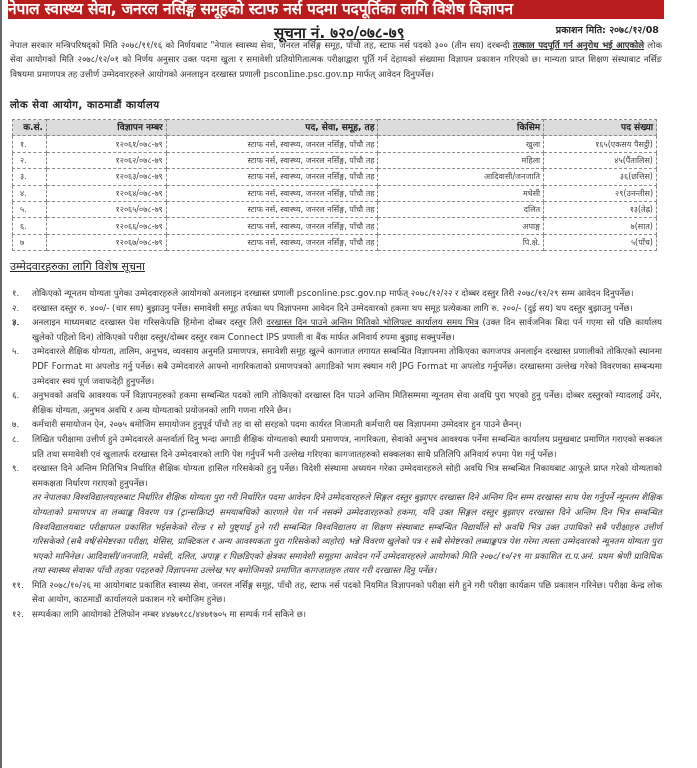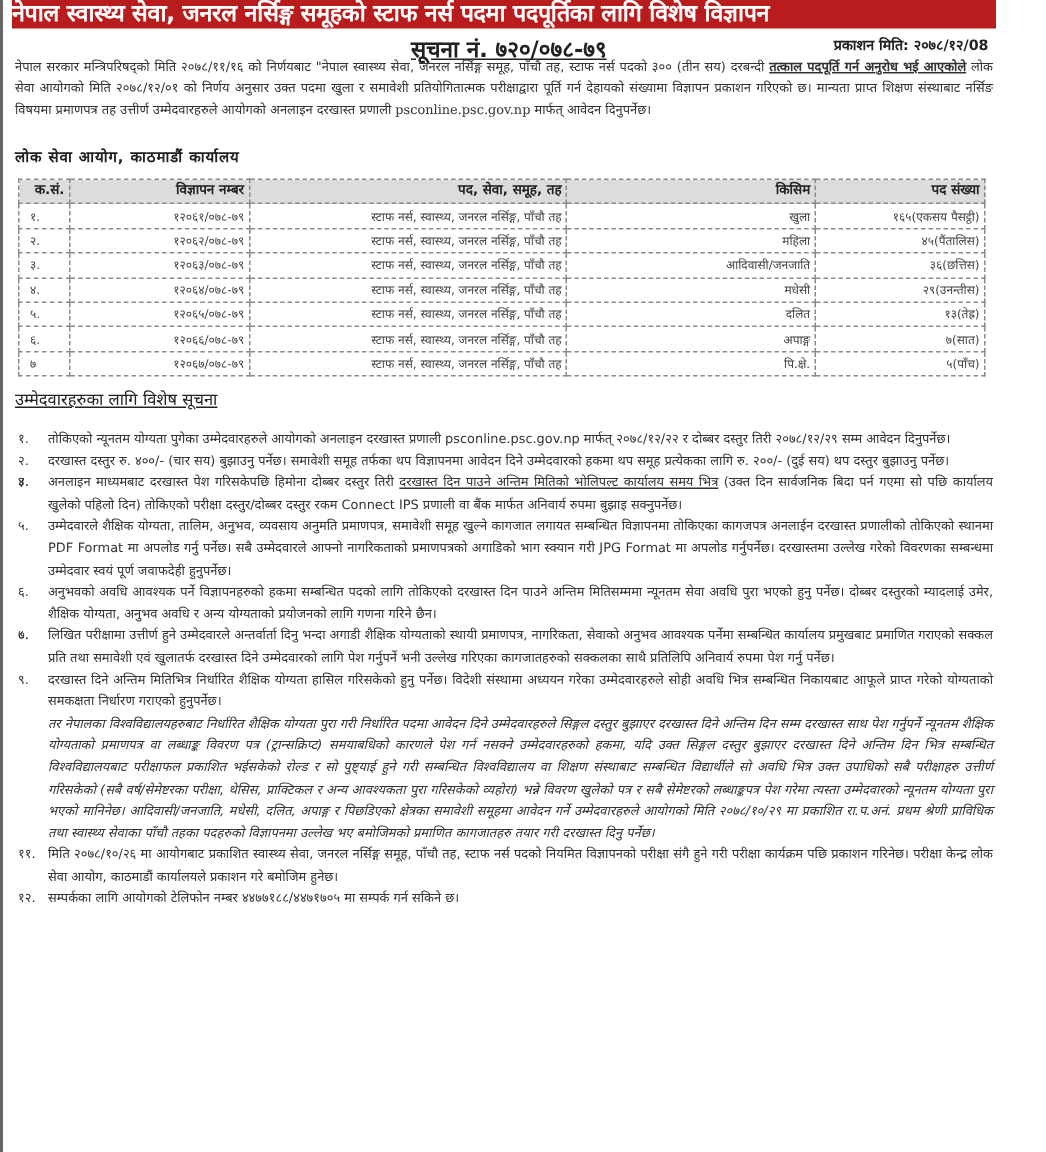--- a/index.html
+++ b/index.html
@@ -166,20 +166,21 @@
     <div class="note">
       <span class="num">५.</span>
       <span>उम्मेदवारले शैक्षिक योग्यता, तालिम, अनुभव, व्यवसाय अनुमति प्रमाणपत्र, समावेशी समूह खुल्ने कागजात लगायत सम्बन्धित विज्ञापनमा तोकिएका कागजपत्र अनलाईन दरखास्त प्रणालीको तोकिएको स्थानमा PDF Format मा अपलोड गर्नु पर्नेछ। सबै उम्मेदवारले आफ्नो नागरिकताको प्रमाणपत्रको अगाडिको भाग स्क्यान गरी JPG Format मा अपलोड गर्नुपर्नेछ। दरखास्तमा उल्लेख गरेको विवरणका सम्बन्धमा उम्मेदवार स्वयं पूर्ण जवाफदेही हुनुपर्नेछ।</span>
     </div>
     <div class="note">
       <span class="num">६.</span>
       <span>अनुभवको अवधि आवश्यक पर्ने विज्ञापनहरुको हकमा सम्बन्धित पदको लागि तोकिएको दरखास्त दिन पाउने अन्तिम मितिसम्ममा न्यूनतम सेवा अवधि पुरा भएको हुनु पर्नेछ। दोब्बर दस्तुरको म्यादलाई उमेर, शैक्षिक योग्यता, अनुभव अवधि र अन्य योग्यताको प्रयोजनको लागि गणना गरिने छैन।</span>
     </div>
     <div class="note">
       <span class="num">७.</span>
+      <span>कर्मचारी समायोजन ऐन, २०७५ बमोजिम समायोजन हुनुपूर्व पाँचौ तह वा सो सरहको पदमा कार्यरत निजामती कर्मचारी यस विज्ञापनमा उम्मेदवार हुन पाउने छैनन्।</span>
     </div>
     <div class="note">
       <span class="num">८.</span>
       <span>लिखित परीक्षामा उत्तीर्ण हुने उम्मेदवारले अन्तर्वार्ता दिनु भन्दा अगाडी शैक्षिक योग्यताको स्थायी प्रमाणपत्र, नागरिकता, सेवाको अनुभव आवश्यक पर्नेमा सम्बन्धित कार्यालय प्रमुखबाट प्रमाणित गराएको सक्कल प्रति तथा समावेशी एवं खुलातर्फ दरखास्त दिने उम्मेदवारको लागि पेश गर्नुपर्ने भनी उल्लेख गरिएका कागजातहरुको सक्कलका साथै प्रतिलिपि अनिवार्य रुपमा पेश गर्नु पर्नेछ।</span>
     </div>
     <div class="note">
       <span class="num">९.</span>
       <span>दरखास्त दिने अन्तिम मितिभित्र निर्धारित शैक्षिक योग्यता हासिल गरिसकेको हुनु पर्नेछ। विदेशी संस्थामा अध्ययन गरेका उम्मेदवारहरुले सोही अवधि भित्र सम्बन्धित निकायबाट आफूले प्राप्त गरेको योग्यताको समकक्षता निर्धारण गराएको हुनुपर्नेछ।</span>
       <span class="ital">तर नेपालका विश्वविद्यालयहरुबाट निर्धारित शैक्षिक योग्यता पुरा गरी निर्धारित पदमा आवेदन दिने उम्मेदवारहरुले सिङ्गल दस्तुर बुझाएर दरखास्त दिने अन्तिम दिन सम्म दरखास्त साथ पेश गर्नुपर्ने न्यूनतम शैक्षिक योग्यताको प्रमाणपत्र वा लब्धाङ्क विवरण पत्र (ट्रान्सक्रिप्ट) समयाबधिको कारणले पेश गर्न नसक्ने उम्मेदवारहरुको हकमा, यदि उक्त सिङ्गल दस्तुर बुझाएर दरखास्त दिने अन्तिम दिन भित्र सम्बन्धित विश्वविद्यालयबाट परीक्षाफल प्रकाशित भईसकेको रोल्ड र सो पुष्ट्याई हुने गरी सम्बन्धित विश्वविद्यालय वा शिक्षण संस्थाबाट सम्बन्धित विद्यार्थीले सो अवधि भित्र उक्त उपाधिको सबै परीक्षाहरु उत्तीर्ण गरिसकेको (सबै वर्ष/सेमेष्टरका परीक्षा, थेसिस, प्राक्टिकल र अन्य आवश्यकता पुरा गरिसकेको व्यहोरा) भन्ने विवरण खुलेको पत्र र सबै सेमेष्टरको लब्धाङ्कपत्र पेश गरेमा त्यस्ता उम्मेदवारको न्यूनतम योग्यता पुरा भएको मानिनेछ। आदिवासी/जनजाति, मधेसी, दलित, अपाङ्ग र पिछडिएको क्षेत्रका समावेशी समूहमा आवेदन गर्ने उम्मेदवारहरुले आयोगको मिति २०७८/१०/२९ मा प्रकाशित रा.प.अनं. प्रथम श्रेणी प्राविधिक तथा स्वास्थ्य सेवाका पाँचौ तहका पदहरुको विज्ञापनमा उल्लेख भए बमोजिमको प्रमाणित कागजातहरु तयार गरी दरखास्त दिनु पर्नेछ।</span>
     </div>

